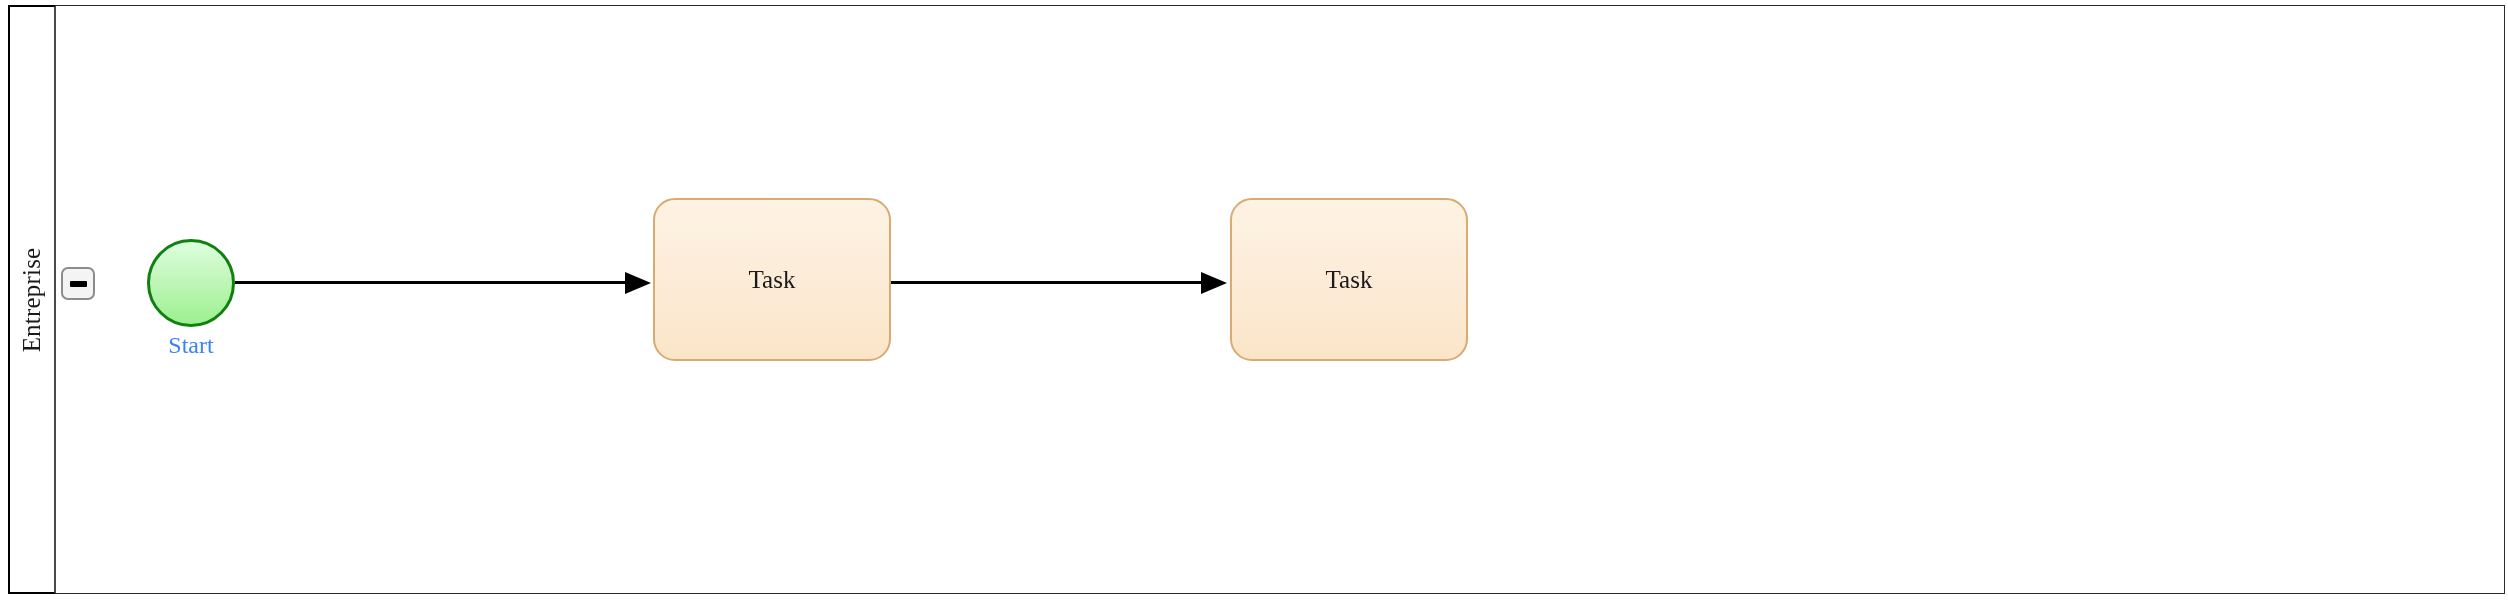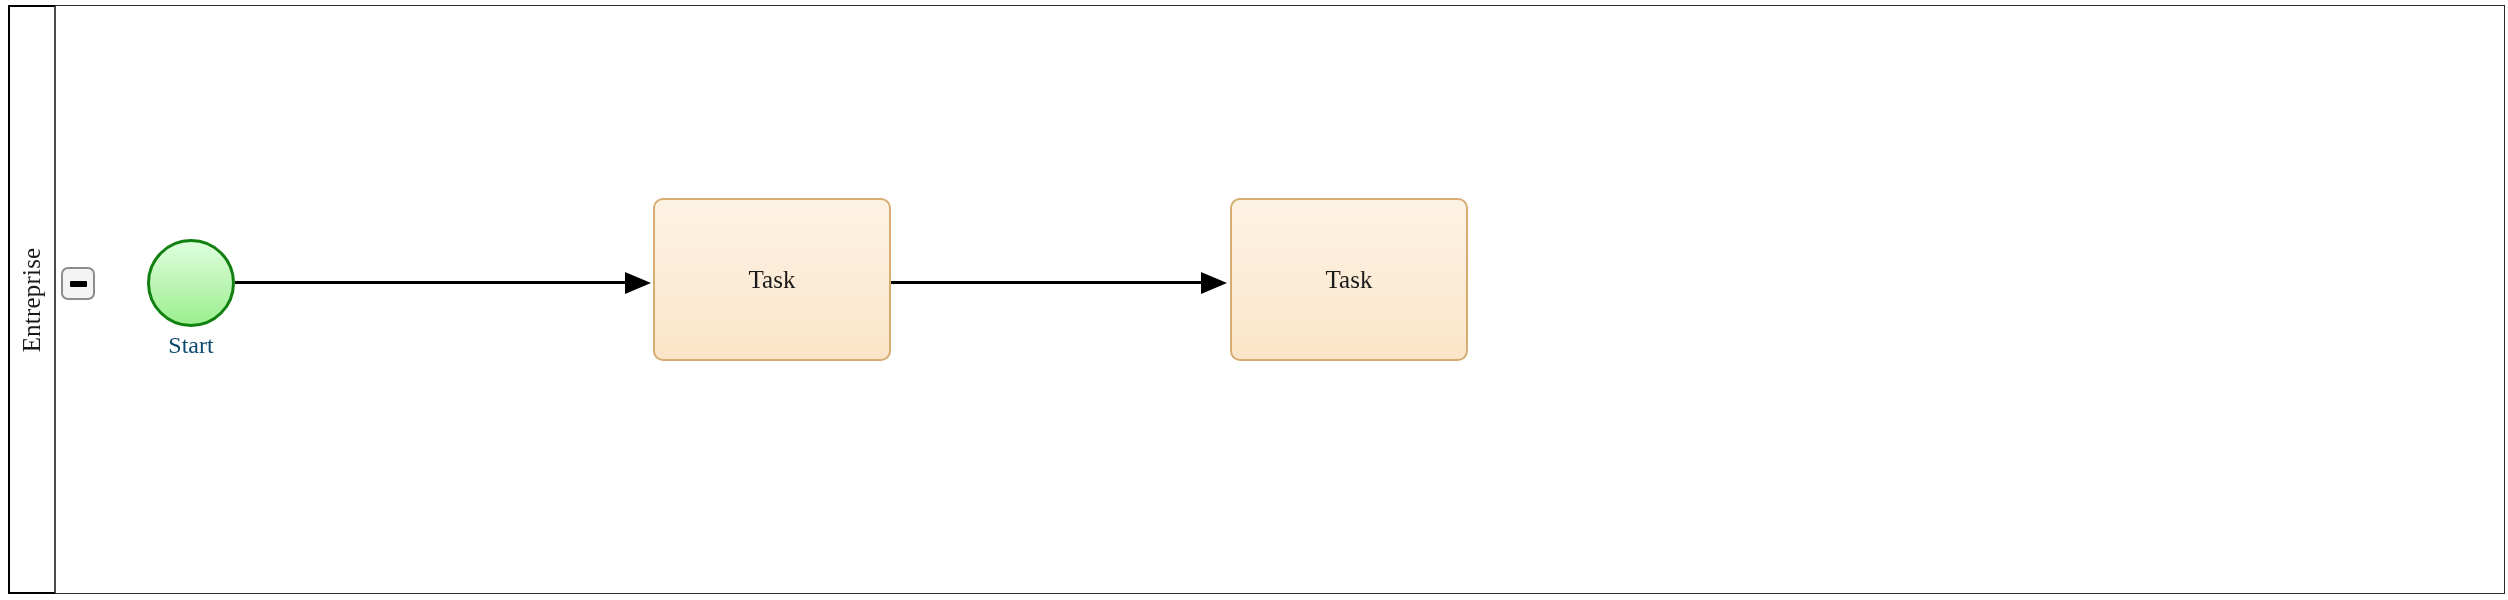--- a/index.html
+++ b/index.html
@@ -95,30 +95,30 @@
     cursor: pointer;
   }
 
   .start-label {
     position: absolute;
     left: 107px;
     top: 332px;
     width: 168px;
     text-align: center;
     font-size: 24px;
-    color: #0c4a6e;
+    color: #3b82f6;
     white-space: nowrap;
   }
 
   
   .task {
     position: absolute;
     box-sizing: border-box;
     border: 2px solid #d7ab72;
-    border-radius: 10px;
+    border-radius: 22px;
     background: linear-gradient(to bottom, #fdf3e3 0%, #fcecd8 48%, #fbe5c8 100%);
     display: flex;
     align-items: center;
     justify-content: center;
     cursor: pointer;
   }
   .task-label {
     font-size: 25px;
     color: #1a1a1a;
     white-space: nowrap;

